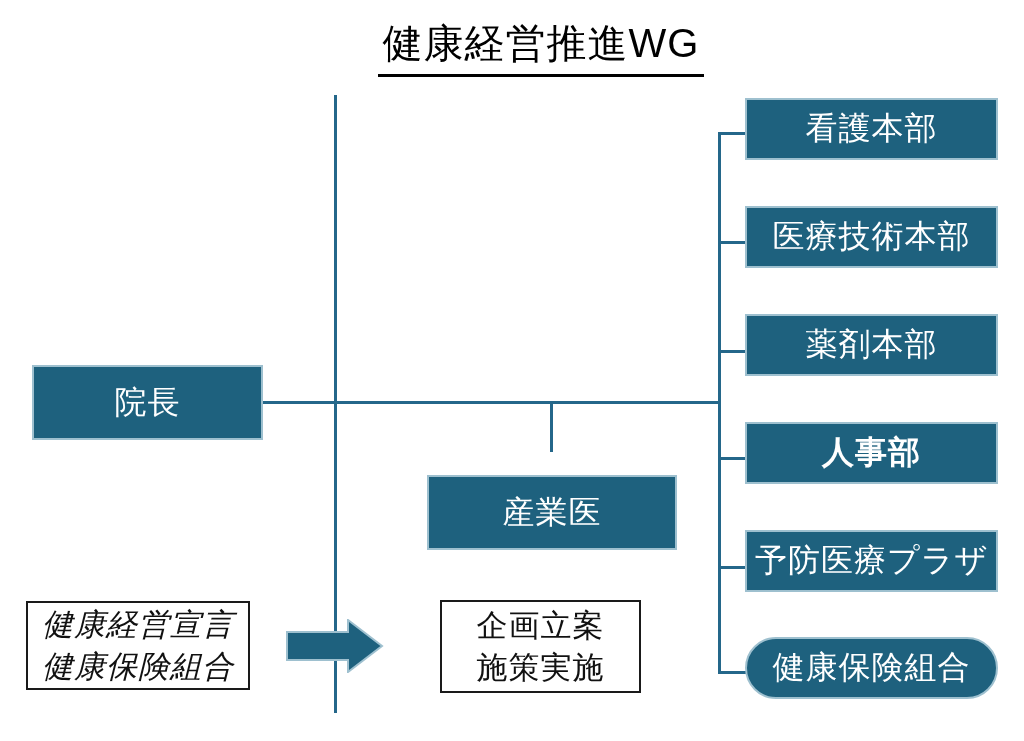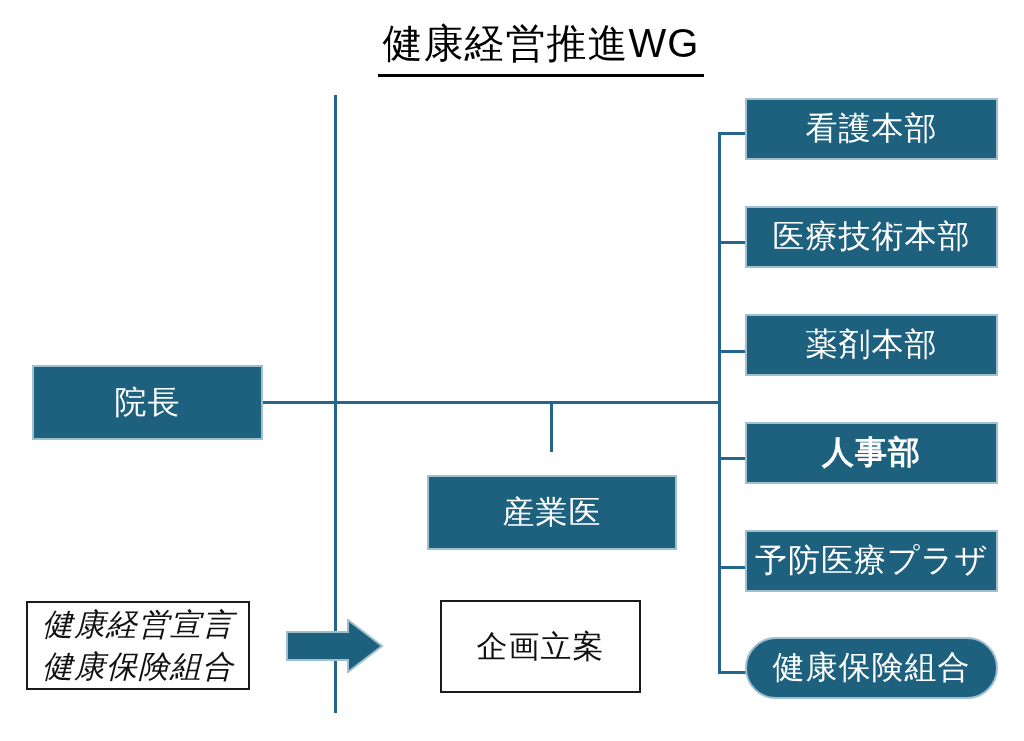--- a/index.html
+++ b/index.html
@@ -122,15 +122,16 @@
     <div>健康経営宣言</div>
     <div>健康保険組合</div>
   </div>
 
   <svg class="arrow-svg" width="98" height="54" viewBox="0 0 98 54" aria-hidden="true">
     <path d="M1,13 H62 V1 L96,27 L62,53 V41 H1 Z" fill="#1E617E" stroke="#9EC0CF" stroke-width="2" stroke-linejoin="miter"></path>
   </svg>
 
   <div class="white-box" style="left:440px; top:600px; width:201px; height:93px;font-family:Liberation Serif, serif;">
     <div>企画立案</div>
+    <div>施策実施</div>
   </div>
 
 </div>
 
 </body></html>

